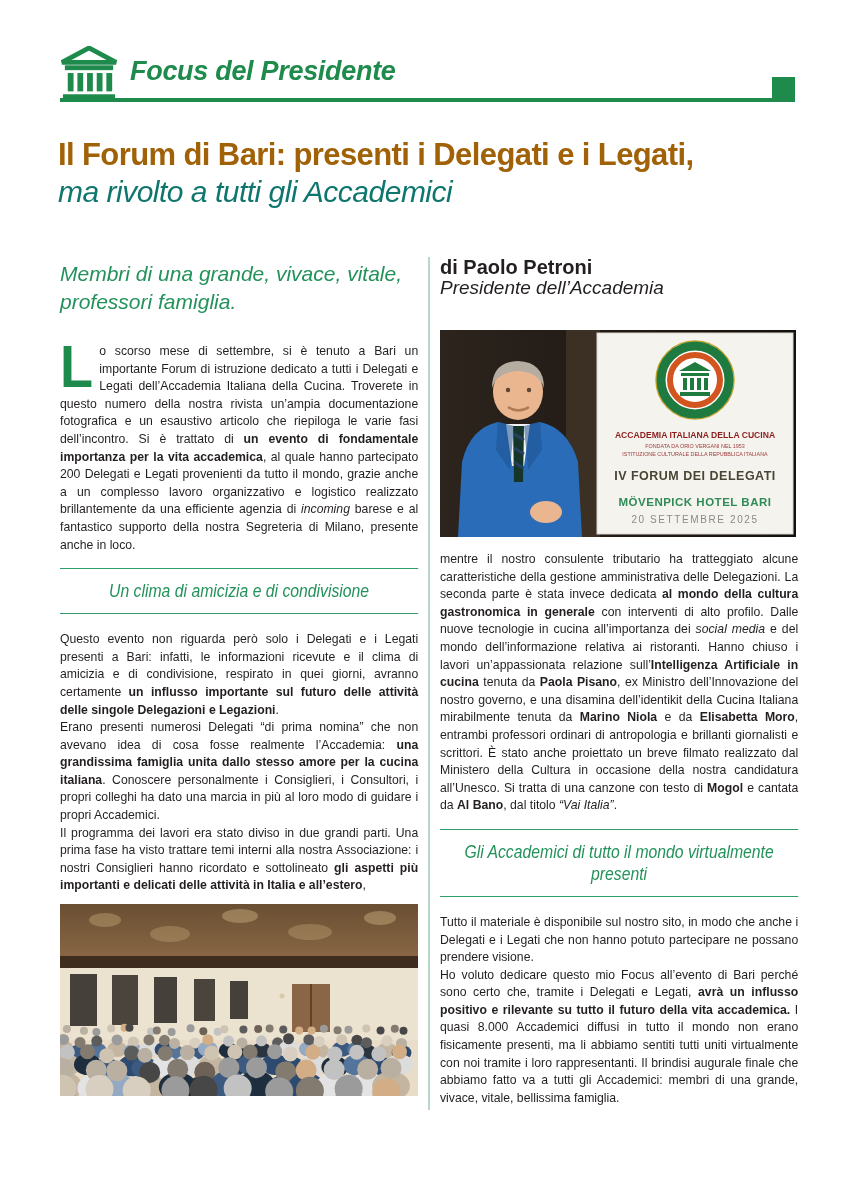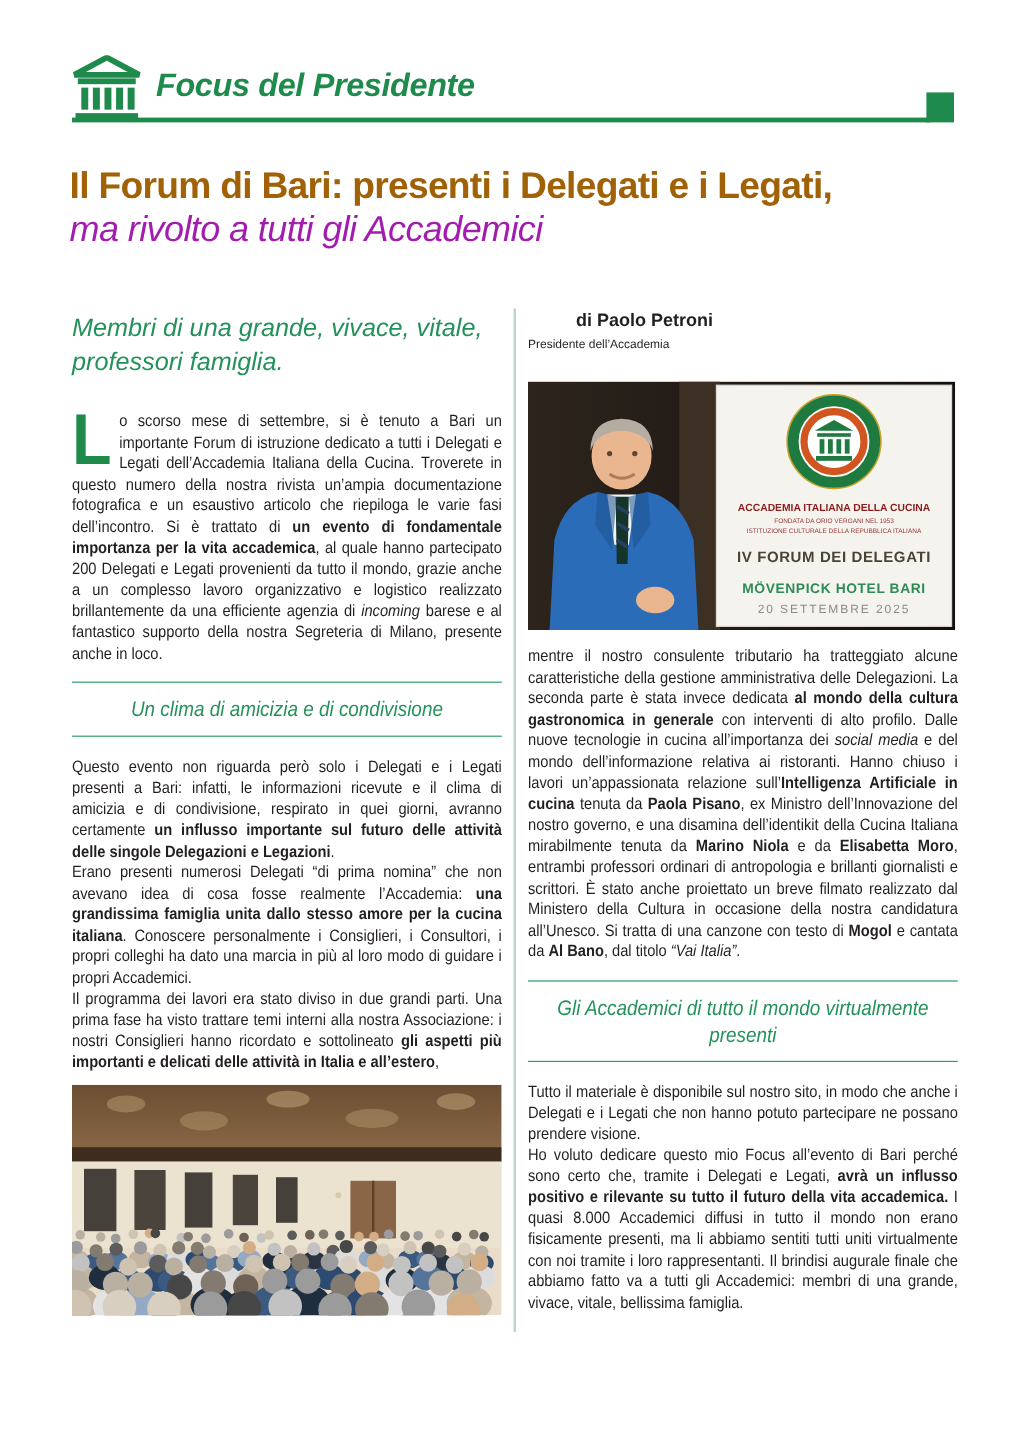--- a/index.html
+++ b/index.html
@@ -7,36 +7,36 @@
         font-family:"Liberation Sans","DejaVu Sans",sans-serif;color:#231f20;}
   
   .hdr-icon{position:absolute;left:60px;top:46px;width:58px;height:56px;}
   .hdr-label{position:absolute;left:130px;top:56px;font-size:27px;font-style:italic;font-weight:bold;
              color:#1e8b4c;letter-spacing:-0.3px;}
   .hdr-rule{position:absolute;left:60px;top:98px;width:715px;height:4px;background:#1e8b4c;}
   .hdr-square{position:absolute;left:772px;top:77px;width:23px;height:25px;background:#1e8b4c;}
   
   .title{position:absolute;left:58px;top:136px;width:750px;line-height:1.22;}
   .title .l1{font-size:31px;font-weight:bold;color:#a16207;letter-spacing:-0.6px;}
-  .title .l2{font-size:30px;font-style:italic;color:#a21caf;letter-spacing:-0.5px;}
+  .title .l2{font-size:30px;font-style:italic;color:#0f766e;letter-spacing:-0.5px;}
   
   .col-left{position:absolute;left:60px;top:258px;width:358px;}
   .col-right{position:absolute;left:440px;top:257px;width:356px;}
   .divider{position:absolute;left:428px;top:257px;width:2px;height:853px;background:#b7d8c8;}
   
   .narrow{width:398px;transform:scaleX(0.9);transform-origin:0 0;}
   
   .lede{color:#23925a;font-style:italic;font-size:21px;line-height:28px;text-align:left;margin:2px 0 26px 0;}
   p.body{font-size:13.6px;line-height:17.6px;text-align:justify;margin:0;}
   .b{font-weight:bold;} .i{font-style:italic;} 
   .dropcap{float:left;color:#1e8b4c;font-size:60px;line-height:46px;font-weight:bold;margin:2px 7px 0 0;}
   .sect{border-top:1.5px solid #2f9e68;border-bottom:1.5px solid #2f9e68;text-align:center;
         color:#23925a;font-style:italic;font-size:17.5px;line-height:22px;padding:11px 4px;margin:15px 0 16px 0;}
-  .byline-author{font-weight:bold;font-size:15px;line-height:21px;margin-left:40px;}
-  .byline-role{font-size:10px;line-height:20px;margin-bottom:20px;}
+  .byline-author{font-weight:bold;font-size:20px;line-height:21px;}
+  .byline-role{font-style:italic;font-size:19px;line-height:20px;margin-bottom:32px;}
   
   .photo{display:block;}
   .photo-left{margin-top:10px;}
   .photo-right{margin-bottom:13px;}
 </style>
 </head>
 <body>
 
 <div class="page">
 

